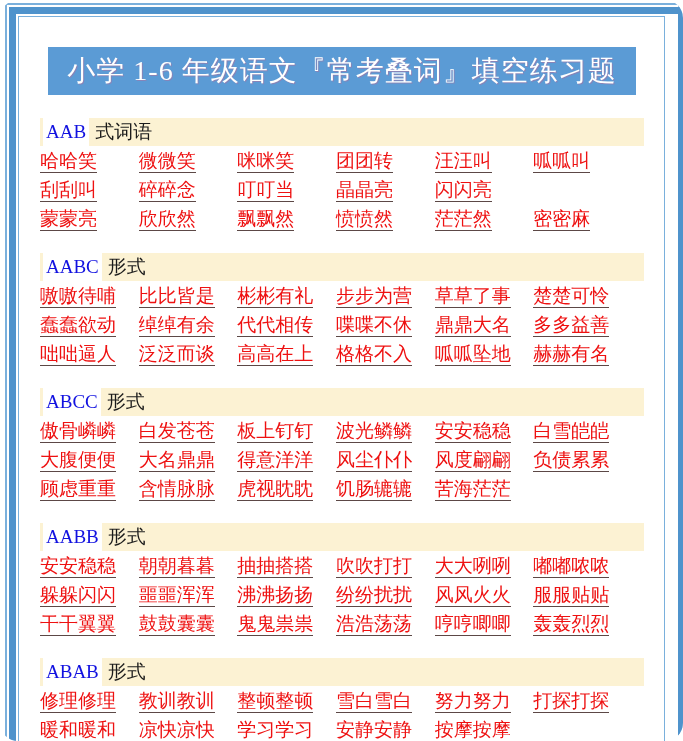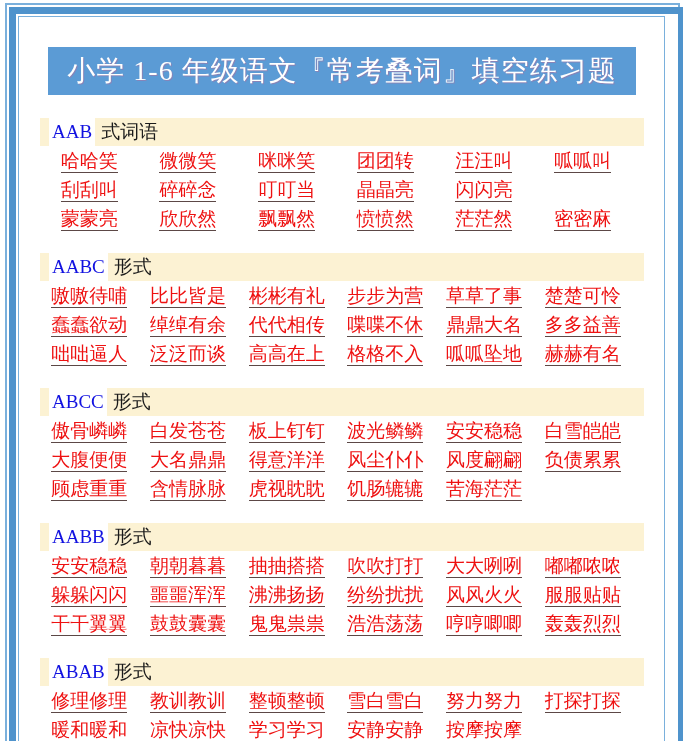--- a/index.html
+++ b/index.html
@@ -3,20 +3,21 @@
 <meta charset="utf-8">
 <style>
   html,body{margin:0;padding:0;background:#ffffff;}
   .page{
     position:relative;
     width:683px;height:741px;
     margin:0 auto;
     overflow:hidden;
     background:#ffffff;
     font-family:"Liberation Serif","DejaVu Serif",serif;
+    border-radius:18px;
   }
   
   .frame-outer,.frame-band,.frame-inner{position:absolute;pointer-events:none;}
   .frame-outer{left:5px;top:3px;width:671px;height:820px;border:2px solid var(--frame-light);}
   .frame-band{left:9px;top:7px;width:662px;height:820px;border:7px solid var(--frame-dark);}
   .frame-inner{left:18px;top:16px;width:645px;height:820px;border:1px solid var(--frame-light);}
 
   .content{position:relative;margin:0 0 0 40px;width:604px;padding-top:47px;}
 
   .banner{
@@ -32,38 +33,37 @@
     white-space:nowrap;
   }
 
   .section{margin-bottom:20px;}
   .section-bar{
     height:28px;
     line-height:28px;
     background:var(--bar);
     font-size:19px;
     color:#1a1a1a;
-    padding-left:9px;
+    padding-left:3px;
     box-sizing:border-box;
   }
   .section-code{
     display:inline-block;
     background:#ffffff;
     color:var(--code);
     padding:0 3px;
     margin-right:6px;
     font-size:19px;
   }
   .word-row{
     display:grid;
     grid-template-columns:repeat(6,1fr);
     width:592px;
     height:29px;
     align-items:center;
-    text-align:center;
   }
   .word{
     display:inline-block;
     color:var(--word);
     font-size:19px;
     line-height:23px;
     border-bottom:1px solid #5c4846;
     white-space:nowrap;
   }
 </style>

